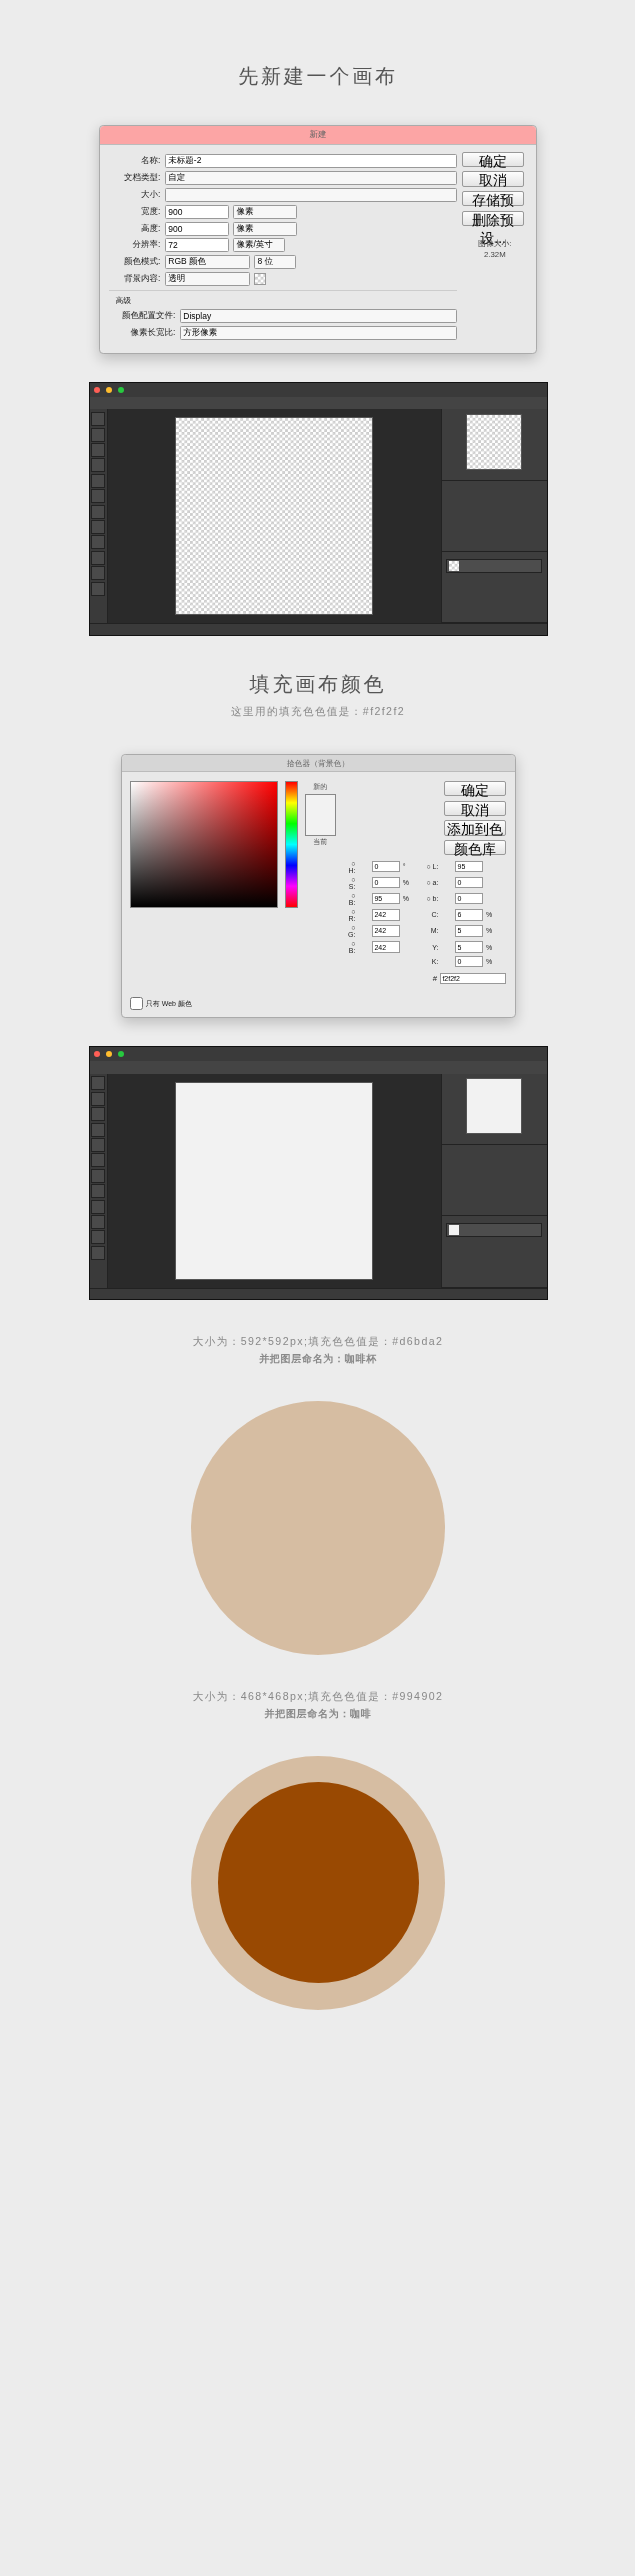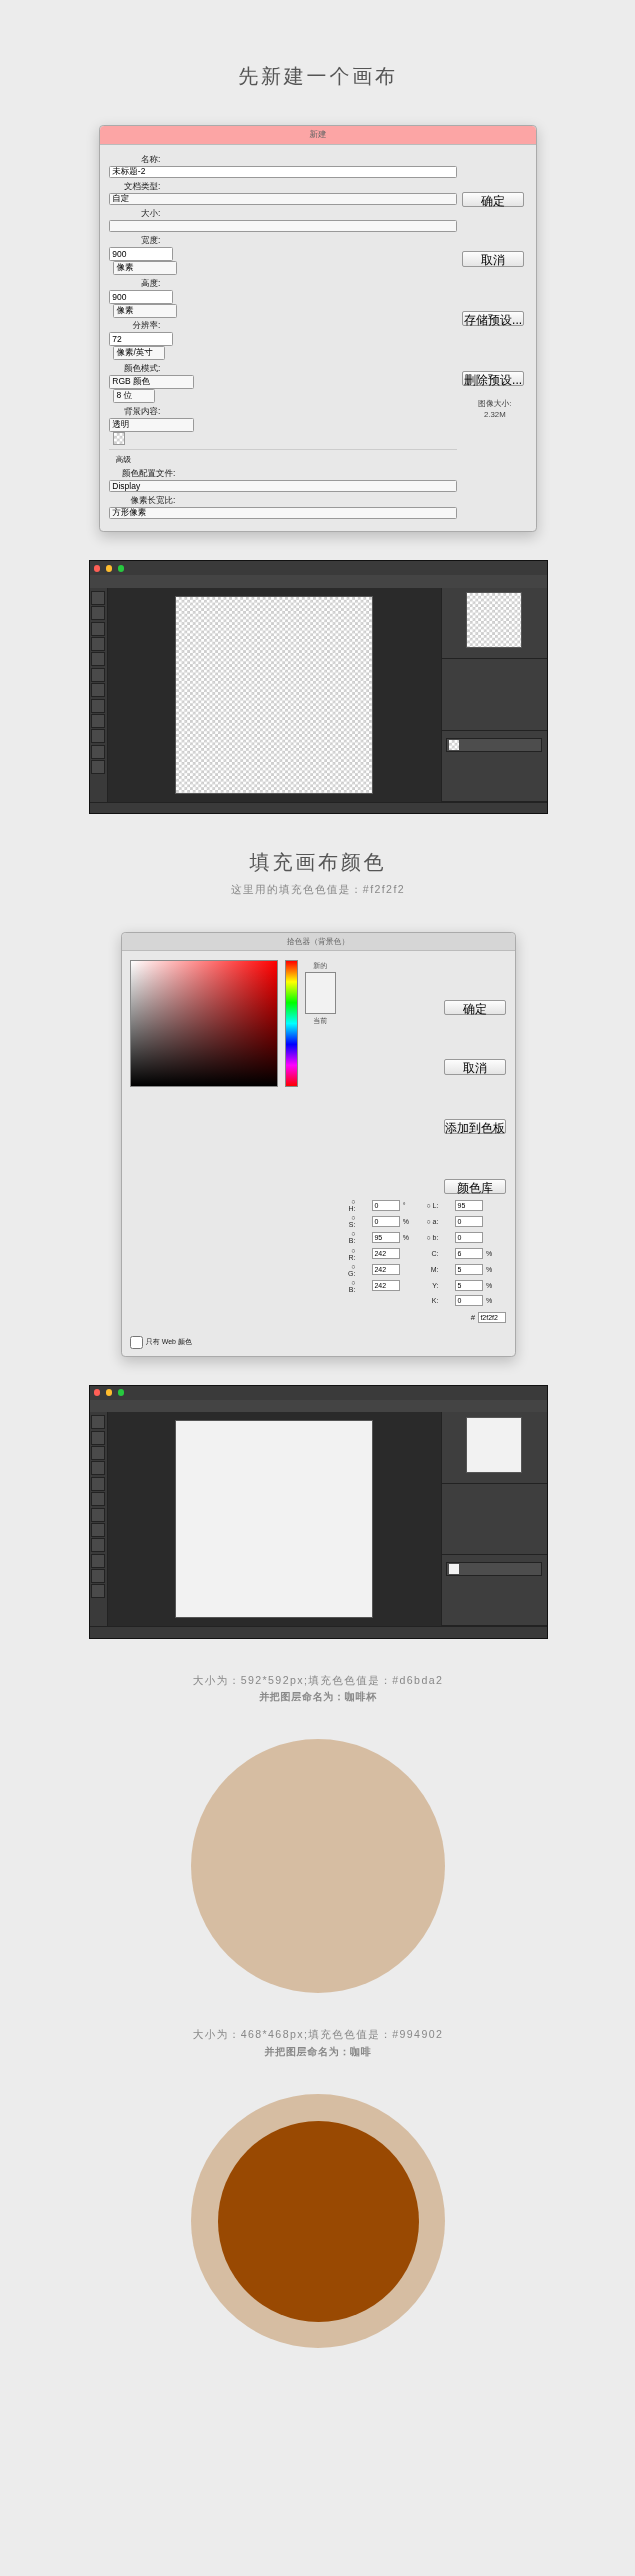--- a/index.html
+++ b/index.html
@@ -30,34 +30,34 @@
     font-size: 8.5px; color:#222;
   }
   .dialog-new .titlebar {
     background: #fca5a5; border-bottom: 0.7px solid #bbb;
     text-align: center; font-size: 8.5px; padding: 2.8px 0;
     border-radius: 4.2px 4.2px 0 0; color:#666;
   }
   .dialog-new .content { display: flex; padding: 7px 8.5px 10px; }
   .dialog-new .left { flex: 1; }
   .dialog-new .right { width: 71px; padding-left: 5.6px; display:flex; flex-direction:column; gap:4.2px; }
-  .row { display:flex; margin:2.8px 0;flex-direction:column; }
+  .row { display:flex; align-items:center; margin:2.8px 0; }
   .row label { width: 56px; text-align:right; padding-right:4.2px; color:#222; }
   .inp {
     background:#fff; border:0.7px solid #999; height:14px; font-size:8.5px;
     padding:0 2.8px; border-radius:1.4px;
   }
   .sel {
     background:#f7f7f7; border:0.7px solid #999; height:14px; font-size:8.5px;
     padding:0 2.8px; border-radius:1.4px;
   }
   .btn {
     background: linear-gradient(#fdfdfd,#e4e4e4);
     border:0.7px solid #999; border-radius:2px; height:15.5px;
-    font-size:12px; cursor:pointer; width:62px;margin-top:40px;
+    font-size:14px; cursor:pointer; width:62px;
   }
   .divider { border-top:0.7px solid #ccc; margin:4.2px 0; }
   .img-size { font-size:7.8px; color:#444; text-align:center; margin-top:8.5px; line-height:1.4; }
 
   
   .app {
     width: 459px; height: 254px; margin: 0 auto;
     background: #2c2c2c; border:0.7px solid #111;
     display:flex; flex-direction:column; font-size:7px; color:#ccc;
   }
@@ -325,21 +325,21 @@
 
         <span></span>
           <span></span>
           <span></span>
         <span class="lab">K:</span>
           <input class="numinp" value="0" style="">
           <span>%</span>
       </div>
       <div class="hexrow">
         <span>#</span>
-        <input class="numinp" style="width: 28px;" value="f2f2f2">
+        <input class="numinp" style="width: 66px;" value="f2f2f2">
       </div>
     </div>
   </div>
   <div class="webonly">
     <input type="checkbox" style="">
     <span>只有 Web 颜色</span>
   </div>
   <div style="height:7px"></div>
 </div>
 

